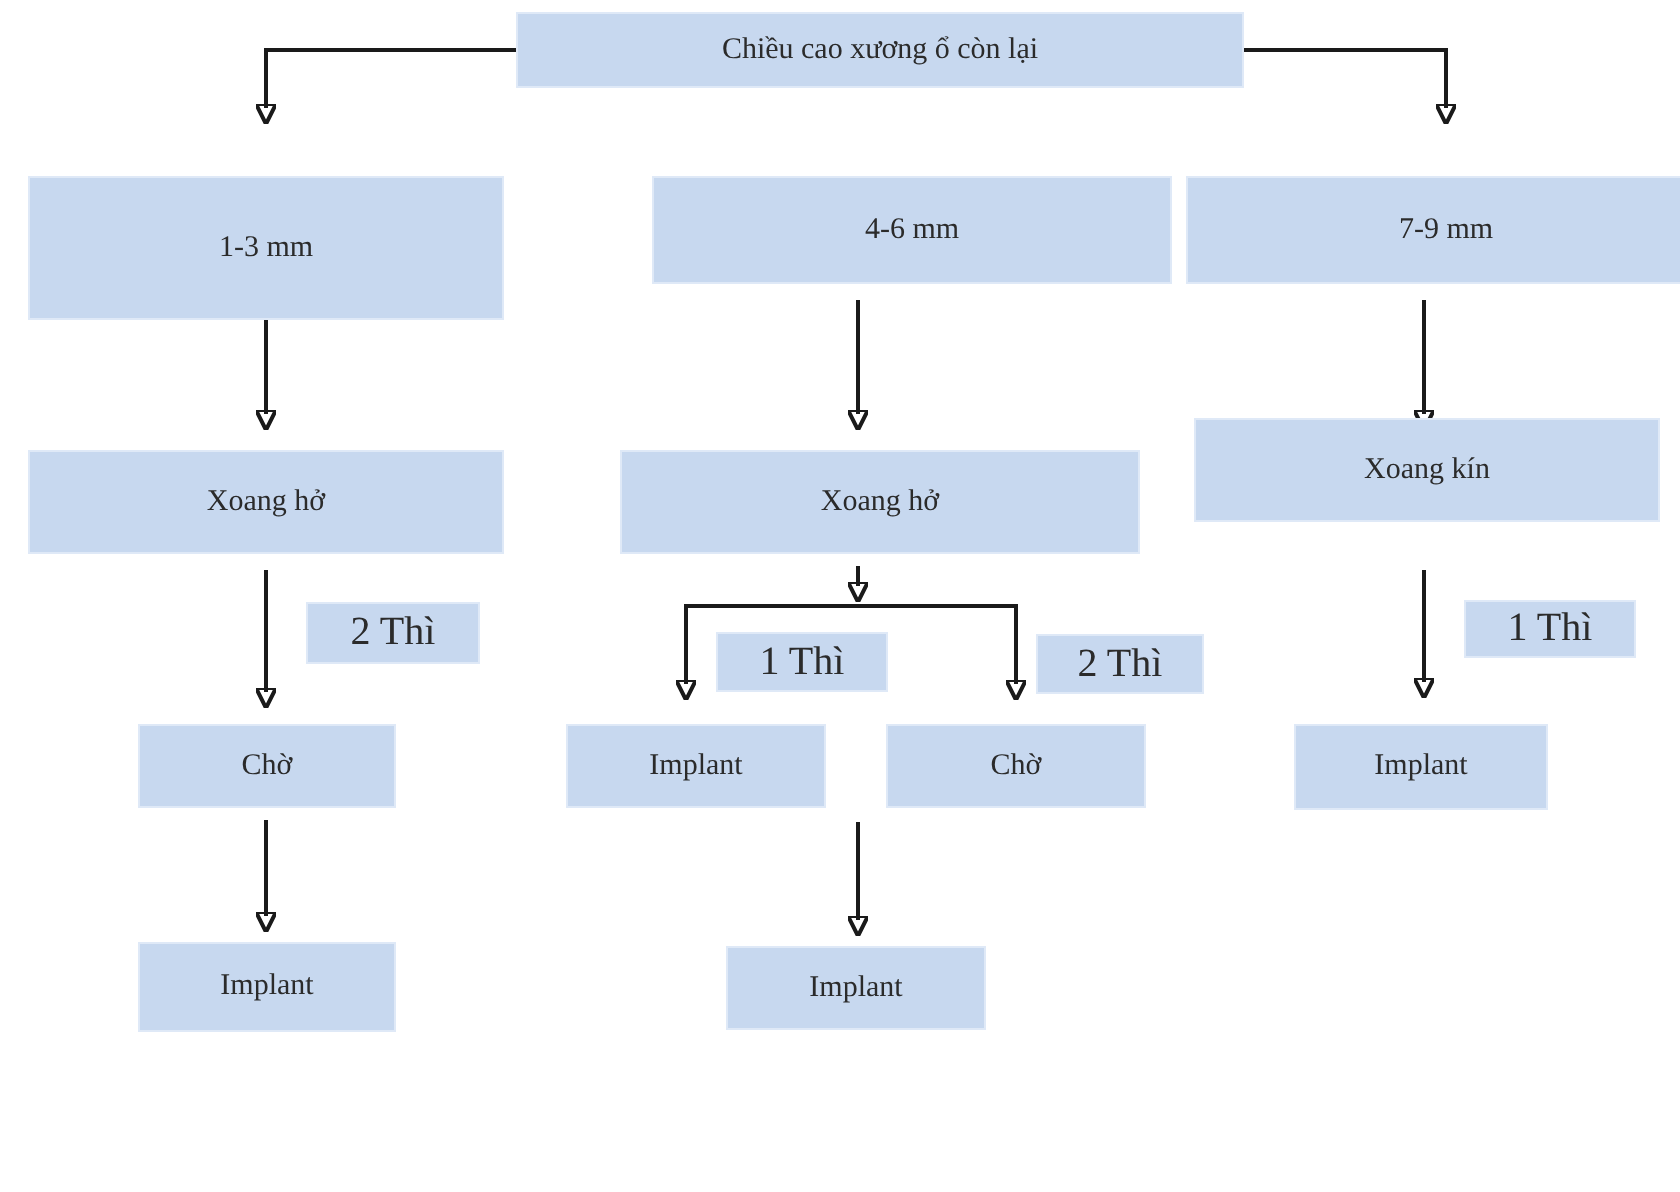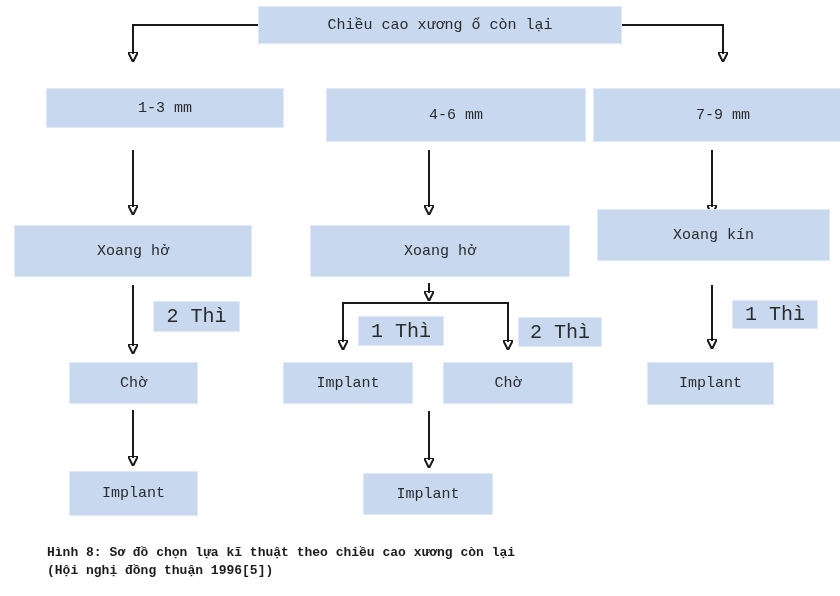--- a/index.html
+++ b/index.html
@@ -7,21 +7,21 @@
     --node-border:#dfe9f7;
     --text:#2b2b2b;
     --arrow:#1a1a1a;
     --background:#ffffff;
   }
   html,body{margin:0;padding:0;background:var(--background);}
   .canvas{
     position:relative;
     width:840px;height:596px;
     background:var(--background);
-    font-family:Liberation Mono, monospace;
+    font-family:Liberation Serif, serif;
     color:var(--text);
     overflow:hidden;
   }
   .connectors{
     position:absolute;left:0;top:0;width:840px;height:596px;
     color:var(--arrow);
     pointer-events:none;
   }
   .connectors path{stroke:currentColor;stroke-width:2;fill:none;}
   .arrowhead{fill:var(--arrow);}
@@ -62,39 +62,35 @@
     <path d="M429,283 V293" marker-end="url(#ah)"></path>
     <path d="M429,303 H343 V342" marker-end="url(#ah)"></path>
     <path d="M429,303 H508 V342" marker-end="url(#ah)"></path>
     <path d="M712,285 V341" marker-end="url(#ah)"></path>
     <path d="M133,410 V458" marker-end="url(#ah)"></path>
     <path d="M429,411 V460" marker-end="url(#ah)"></path>
   </svg>
 
   <div class="node" style="left:258px;top:6px;width:364px;height:38px;">Chiều cao xương ổ còn lại</div>
 
-  <div class="node" style="left:14px;top:88px;width:238px;height:40px;margin-left:32px;">1-3 mm</div>
+  <div class="node" style="left:14px;top:88px;width:238px;height:72px;">1-3 mm</div>
   <div class="node" style="left:326px;top:88px;width:260px;height:54px;">4-6 mm</div>
   <div class="node" style="left:593px;top:88px;width:260px;height:54px;">7-9 mm</div>
 
   <div class="node" style="left:14px;top:225px;width:238px;height:52px;">Xoang hở</div>
   <div class="node" style="left:310px;top:225px;width:260px;height:52px;">Xoang hở</div>
   <div class="node" style="left:597px;top:209px;width:233px;height:52px;">Xoang kín</div>
 
   <div class="node small" style="left:153px;top:301px;width:87px;height:31px;">2 Thì</div>
   <div class="node small" style="left:358px;top:316px;width:86px;height:30px;">1 Thì</div>
   <div class="node small" style="left:518px;top:317px;width:84px;height:30px;">2 Thì</div>
   <div class="node small" style="left:732px;top:300px;width:86px;height:29px;">1 Thì</div>
 
   <div class="node" style="left:69px;top:362px;width:129px;height:42px;">Chờ</div>
   <div class="node" style="left:283px;top:362px;width:130px;height:42px;">Implant</div>
   <div class="node" style="left:443px;top:362px;width:130px;height:42px;">Chờ</div>
   <div class="node" style="left:647px;top:362px;width:127px;height:43px;">Implant</div>
 
   <div class="node" style="left:69px;top:471px;width:129px;height:45px;">Implant</div>
   <div class="node" style="left:363px;top:473px;width:130px;height:42px;">Implant</div>
 
-  <div class="caption">
-    <div>Hình 8: Sơ đồ chọn lựa kĩ thuật theo chiều cao xương còn lại</div>
-    <div>(Hội nghị đồng thuận 1996[5])</div>
-  </div>
 
 </div>
 
 </body></html>

